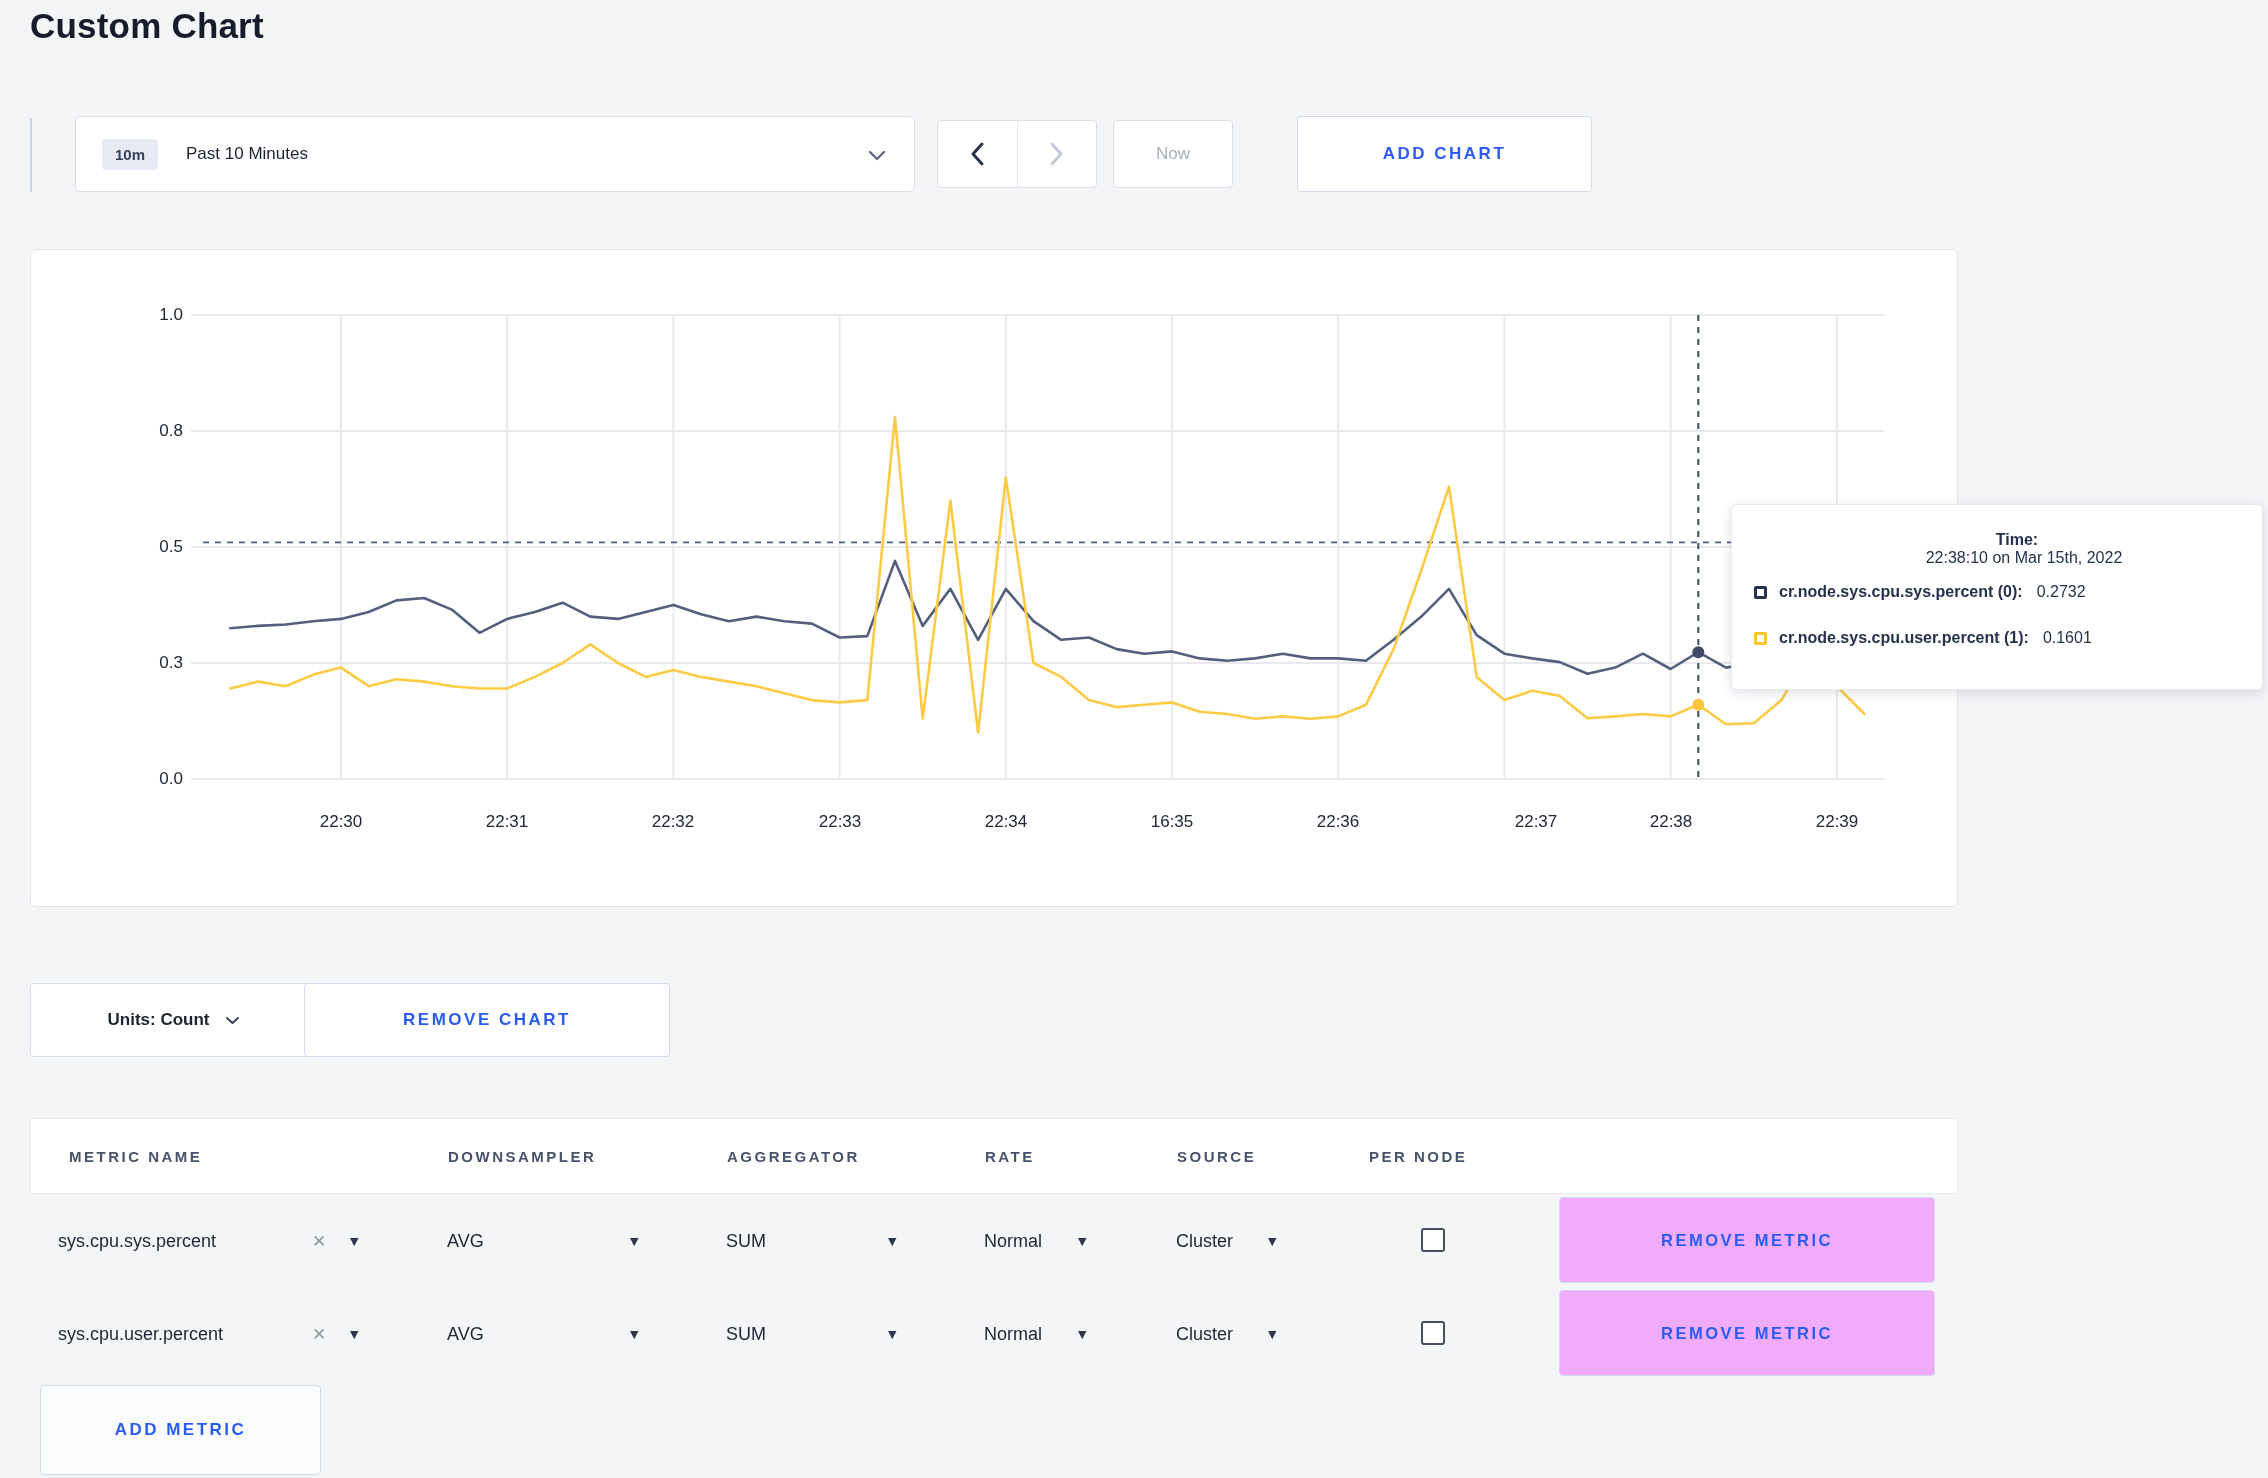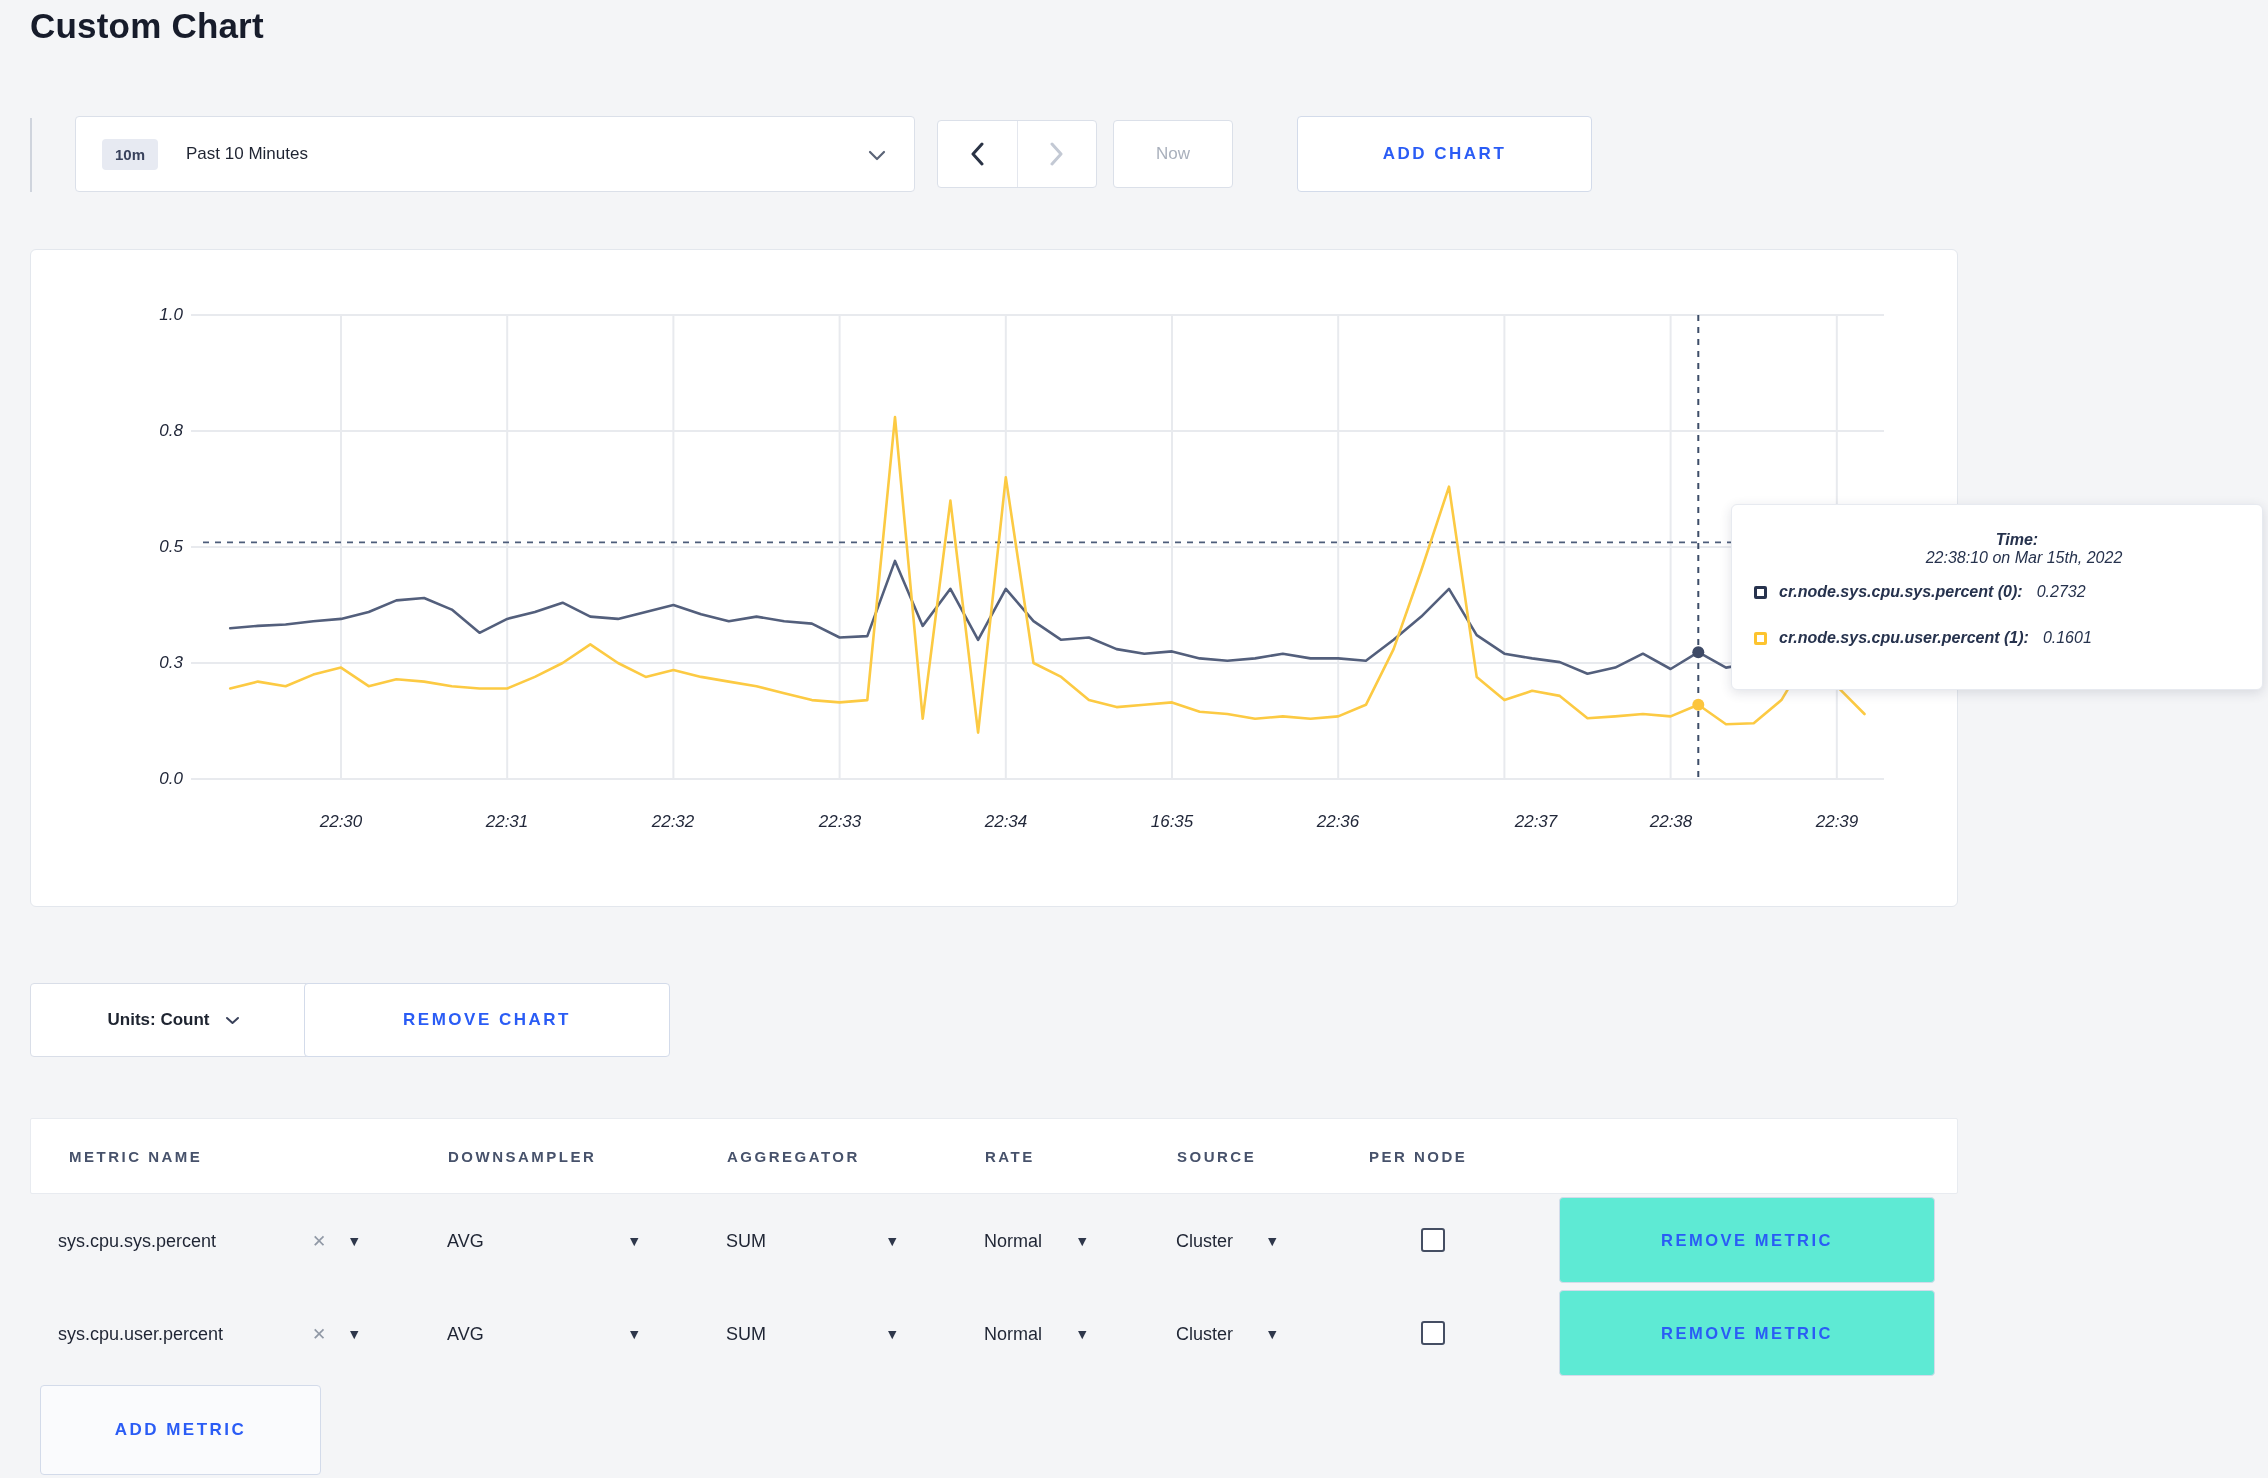--- a/index.html
+++ b/index.html
@@ -25,21 +25,21 @@
   .now-btn { position:absolute; left:1113px; top:120px; width:120px; height:68px; background:#fff;
              border:1px solid #dbe0e9; border-radius:4px; display:flex; align-items:center; justify-content:center;
              font-size:17px; color:#a9b0bc; cursor:default; }
 
   .btn-link { background:#fff; border:1px solid #d3dbea; border-radius:4px; color:#2a5cf5;
               font-weight:600; letter-spacing:2.5px; display:flex; align-items:center; justify-content:center; cursor:pointer; }
   .add-chart { position:absolute; left:1297px; top:116px; width:295px; height:76px; font-size:17px; }
 
   
   .chart-card { position:absolute; left:30px; top:249px; width:1928px; height:658px; background:#fff;
-                border:1px solid #e3e7ed; border-radius:6px;font-style:italic; }
+                border:1px solid #e3e7ed; border-radius:6px; }
   .chart-card svg { position:absolute; left:0; top:0; }
   .ytick { position:absolute; left:60px; width:92px; height:26px; line-height:26px; text-align:right;
            font-size:17px; color:#22283a; }
   .xtick { position:absolute; width:120px; height:26px; line-height:26px; text-align:center;
            font-size:17px; color:#22283a; top:559px; }
 
   
   .tooltip { position:absolute; left:1700px; top:254px; width:532px; height:186px; background:#fff;
              border:1px solid #e7eaf0; border-radius:6px; box-shadow:0 3px 12px rgba(40,50,80,.14);
              padding:26px 20px 0 22px; font-size:16px; color:#26324d; }
@@ -59,21 +59,21 @@
   .mt-header-card { position:absolute; left:30px; top:1118px; width:1928px; height:76px; background:#fff;
                     border:1px solid #e8ebf0; border-radius:2px; }
   .mt-h { position:absolute; top:50%; transform:translateY(-50%); font-size:15px; font-weight:600;
           letter-spacing:2.5px; color:#47526b; white-space:nowrap; }
   .mt-row { position:absolute; left:0; width:2268px; height:93px; }
   .cell { position:absolute; top:50%; transform:translateY(-50%); font-size:18px; color:#1f2534; white-space:nowrap; }
   .x-icon { color:#9199a6; font-size:17px; cursor:pointer; }
   .caret { color:#2e374b; font-size:11px; cursor:pointer; font-family:"DejaVu Sans", sans-serif; }
   .checkbox { position:absolute; left:1421px; width:24px; height:24px; border:2px solid #454e63;
               border-radius:3px; background:#fff; cursor:pointer; }
-  .remove-metric { position:absolute; left:1559px; width:376px; height:86px; font-size:16.5px; background:#5eead4; }
+  .remove-metric { position:absolute; left:1559px; width:376px; height:86px; font-size:16.5px; background:#f0abfc; }
   .add-metric { position:absolute; left:40px; top:1385px; width:281px; height:90px; font-size:17px; background:#fafbfd; }
 
   .chev-svg { display:block; }
 </style>
 </head>
 <body>
 
 <div class="page">
 
   <div class="page-title">Custom Chart</div>

